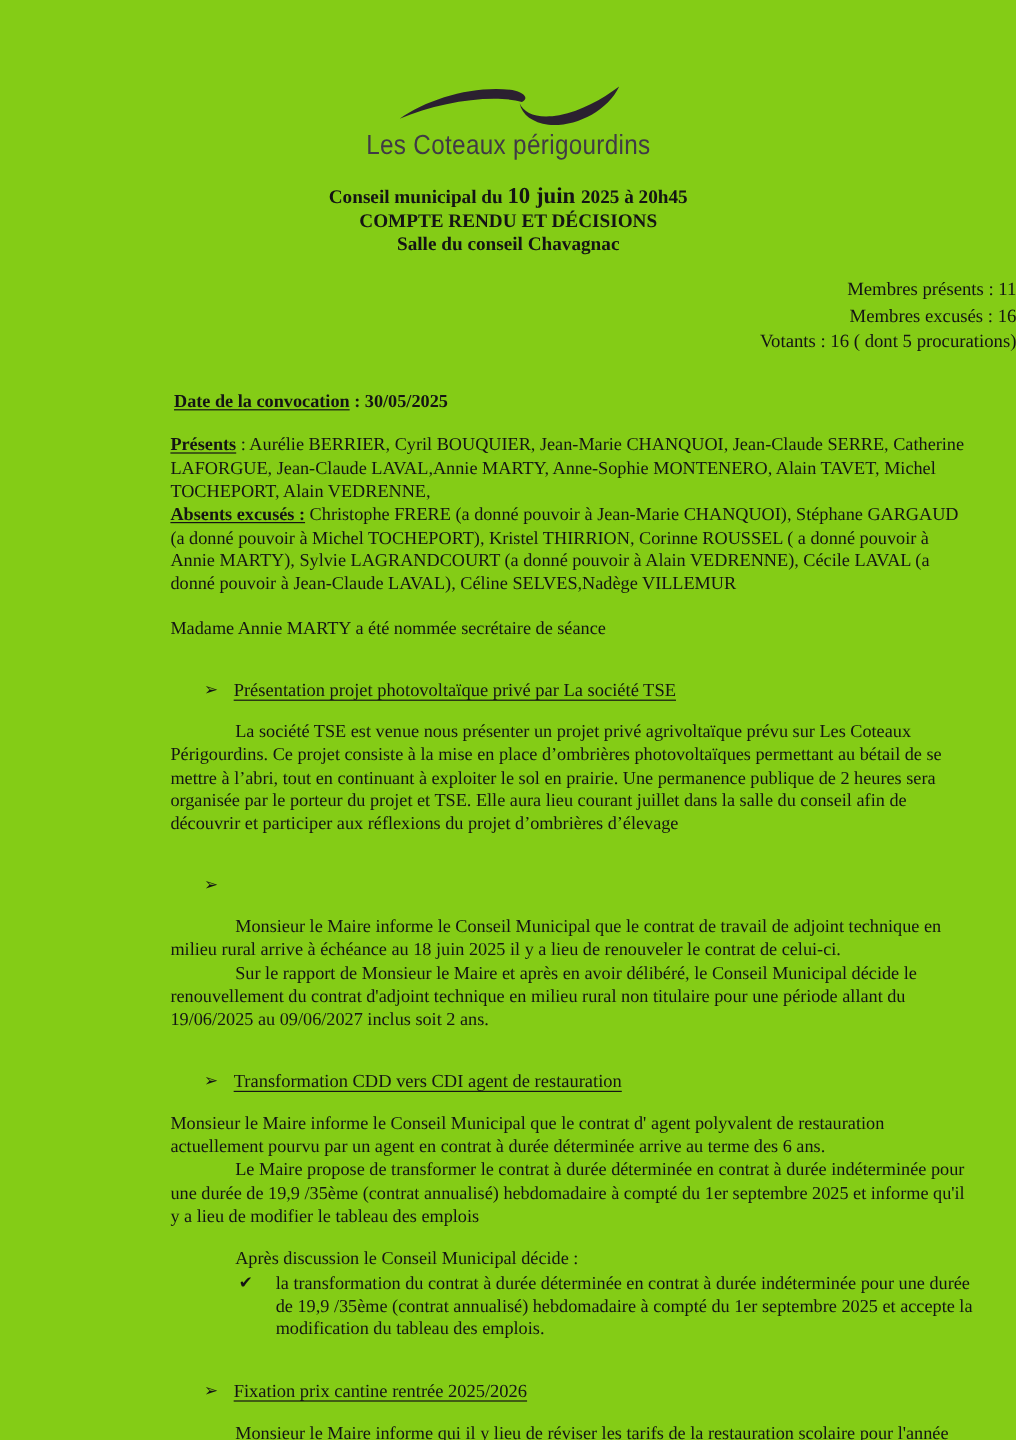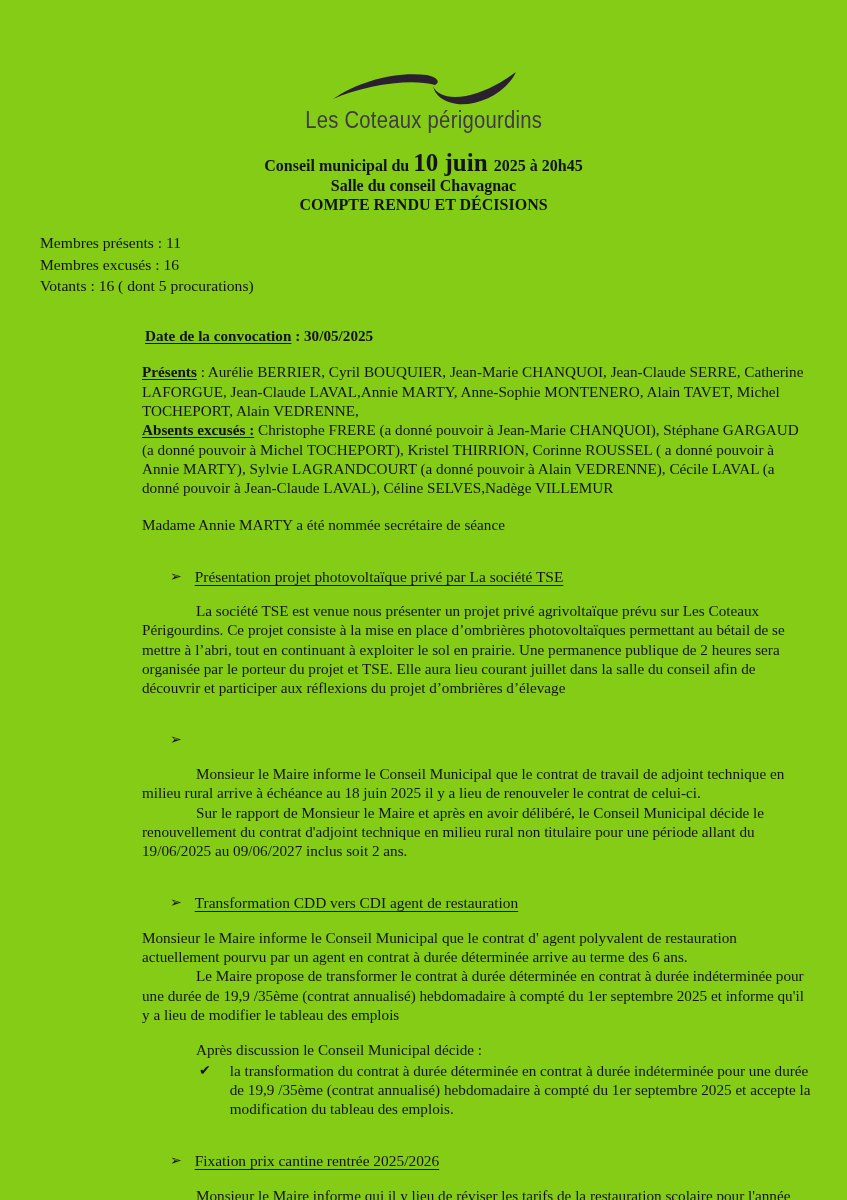--- a/index.html
+++ b/index.html
@@ -10,22 +10,22 @@
     font-size:15.2px; line-height:19.3px; overflow:hidden; position:relative;
   }
   .logo-wrap { text-align:center; padding-top:68px; }
   .logo-swoosh { display:block; margin:0 auto; }
   .logo-text {
     display:inline-block; font-family:"Liberation Sans", sans-serif;
     font-size:23px; font-weight:400; color:#403a46;
     transform:scaleX(.88); letter-spacing:.3px; margin-top:1px;
   }
   .title-block { text-align:center; margin-top:21px; font-weight:bold; line-height:19.5px; font-size:16px; }
-  .title-big { font-size:25px; }
-  .members { margin:17px 0 0 40px; font-size:15.6px; line-height:21.8px; }
+  .title-big { font-size:19px; }
+  .members { margin:17px 0 0 40px; font-size:15.6px; line-height:21.8px;text-align:right; }
   .convocation { margin:29px 12px 0 145px; font-weight:bold; }
   .u { text-decoration:underline; text-underline-offset:2px; }
   .body-col { margin-left:142px; width:670px; }
   .attendance { margin-top:17px; }
   .lead { font-weight:bold; text-decoration:underline; text-underline-offset:2px; }
   .secretary { margin-top:17px; }
   .section-heading {
     margin:33px 0 0 28px; display:flex; align-items:baseline; gap:13px; font-size:15.4px;
   }
   .arrow { font-size:14px; flex:0 0 auto; transform:translateY(-1px); }
@@ -46,22 +46,22 @@
   <div class="logo-wrap">
     <svg class="logo-swoosh" width="190" height="42" viewBox="0 0 190 42">
       <path d="M4,31 C28,14 66,3 98,7 C108,9 112,14 106,17 C82,10 36,17 4,31 Z" fill="#2b2030"></path>
       <path d="M104,18 C108,27 119,31 137,28 C156,24 172,15 187,4 C177,25 150,38 128,36 C115,34 106,28 104,18 Z" fill="#2b2030"></path>
     </svg>
     <span class="logo-text">Les Coteaux périgourdins</span>
   </div>
 
   <div class="title-block">
     <div><span>Conseil municipal du </span><span class="title-big">10 juin </span><span>2025 à 20h45</span></div>
+    <div>COMPTE RENDU ET DÉCISIONS</div>
     <div>Salle du conseil Chavagnac</div>
-    <div>COMPTE RENDU ET DÉCISIONS</div>
   </div>
 
   <div class="members">
     <div>Membres présents : 11</div>
     <div>Membres excusés : 16</div>
     <div>Votants : 16 ( dont 5 procurations)</div>
   </div>
 
   <div class="convocation">
     <span class="u">Date de la convocation</span><span> : 30/05/2025</span>

